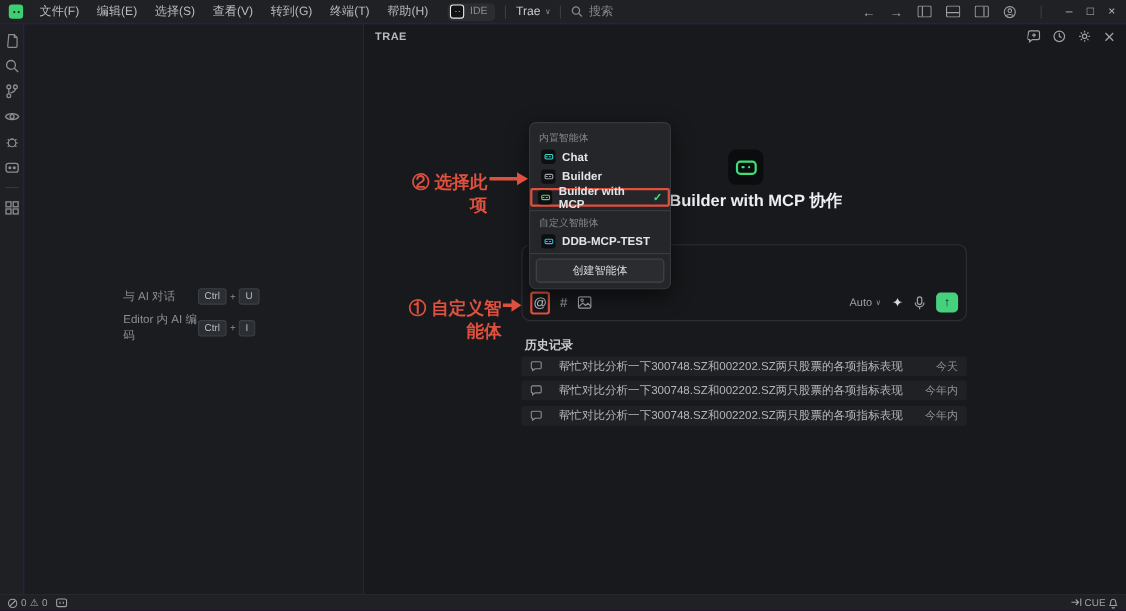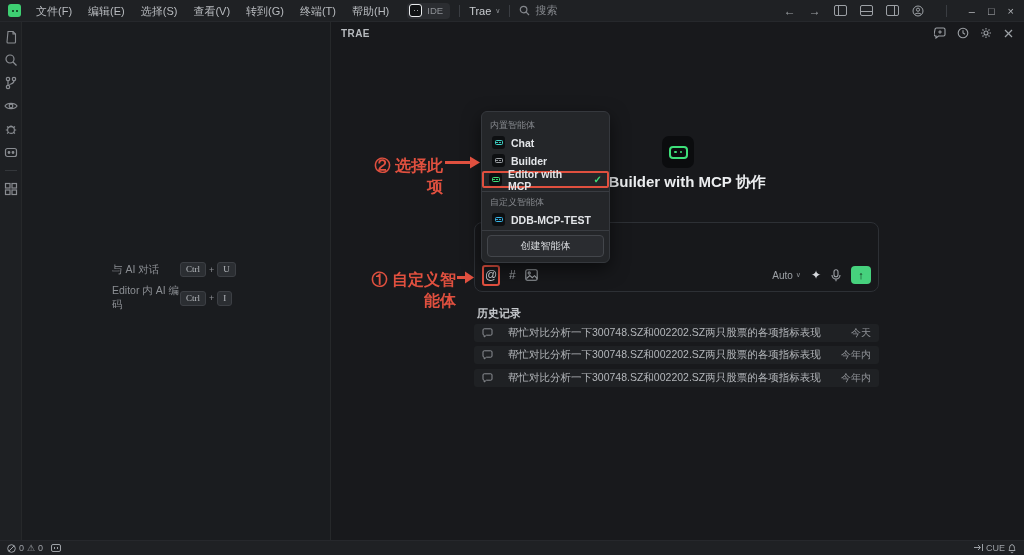--- a/index.html
+++ b/index.html
@@ -36,21 +36,21 @@
   
   .activitybar { position:absolute; top:22px; left:0; width:22px; bottom:15px;
     background:#1e2023; border-right:1px solid #26282a;
     display:flex; flex-direction:column; align-items:center; padding-top:8px; gap:9px; color:#8a8d92; }
   .ab-divider { width:12px; height:1px; background:#34373b; margin:2px 0; }
   
   .editor { position:absolute; top:22px; left:22px; width:308px; bottom:9px; background:#1a1c1f; }
   .shortcut-row { position:absolute; left:90px; display:flex; align-items:center; }
   .shortcut-label { width:68px; font-size:10.5px; color:#8b8e93; }
   .kbd { background:#2b2e32; border:1px solid #3c3f44; border-radius:3px;
-    font-size:9px; color:#b9bcc0; padding:1px 5px; line-height:11px;font-family:Liberation Serif, serif; }
+    font-size:9px; color:#b9bcc0; padding:1px 5px; line-height:11px; }
   .kplus { color:#8b8e93; font-size:9px; margin:0 3px; }
   
   .panel { position:absolute; top:22px; left:330px; width:694px; bottom:15px;
     background:#18191c; border-left:1px solid #26282a; }
   .panel-header { position:absolute; top:0; left:0; right:0; height:22px;
     display:flex; align-items:center; padding:0 10px; }
   .panel-title { font-size:10px; font-weight:bold; color:#b7babe; letter-spacing:.4px; }
   .panel-icons { margin-left:auto; display:flex; align-items:center; gap:11px; color:#9da1a6; }
   .big-logo { position:absolute; left:331px; top:114px; width:32px; height:32px;
     background:#0b0c0e; border-radius:7px; display:flex; align-items:center; justify-content:center; }
@@ -335,21 +335,21 @@
           </span>
         <span>Builder</span>
       </div>
       <div class="am-item selected">
         <span class="mini-bot mb-green">
             <span class="f">
               <i></i>
               <i></i>
             </span>
           </span>
-        <span>Editor with MCP</span>
+        <span>Builder with MCP</span>
         <span class="am-check">✓</span>
       </div>
       <div class="am-divider"></div>
       <div class="am-section">自定义智能体</div>
       <div class="am-item">
         <span class="mini-bot mb-cyan">
             <span class="f">
               <i></i>
               <i></i>
             </span>

